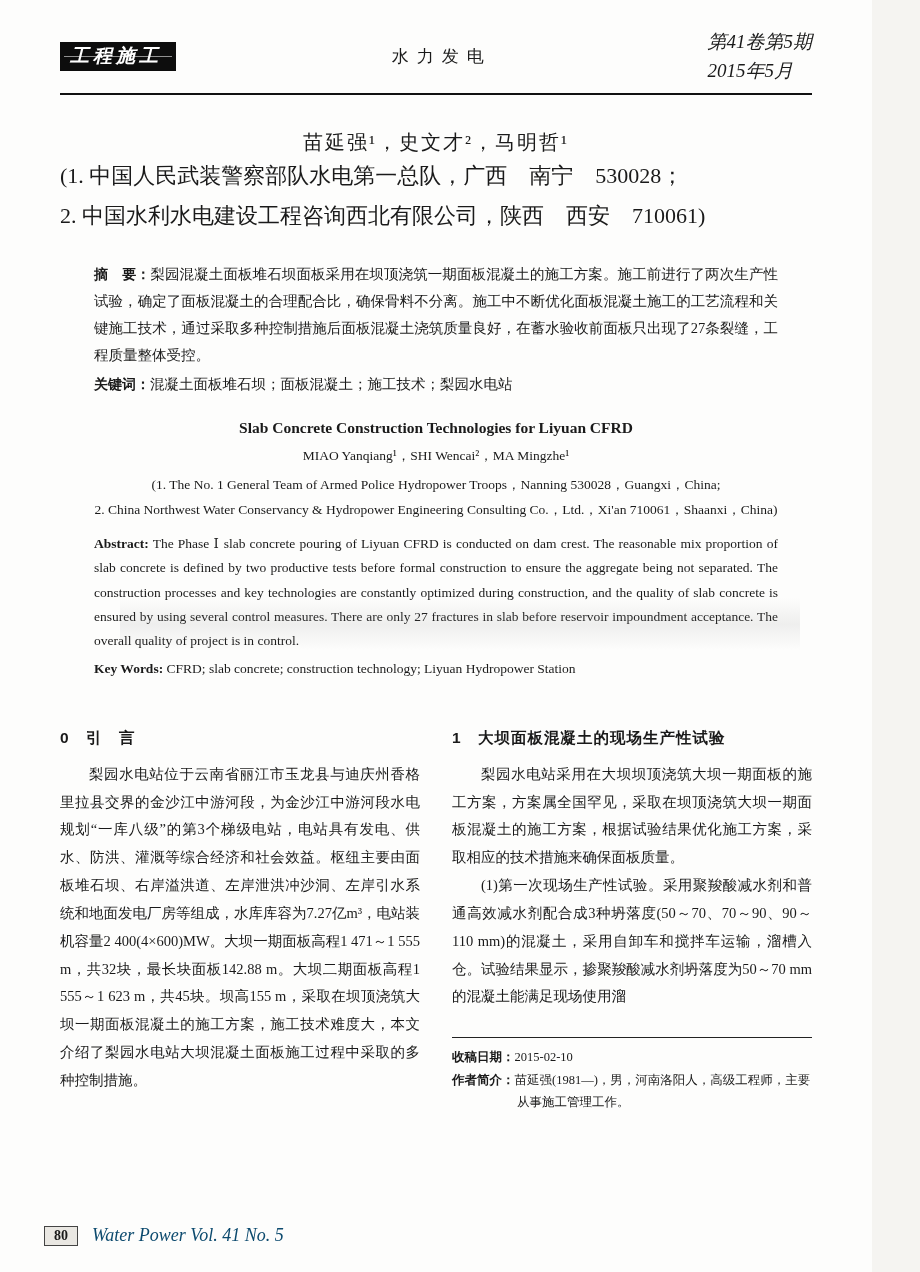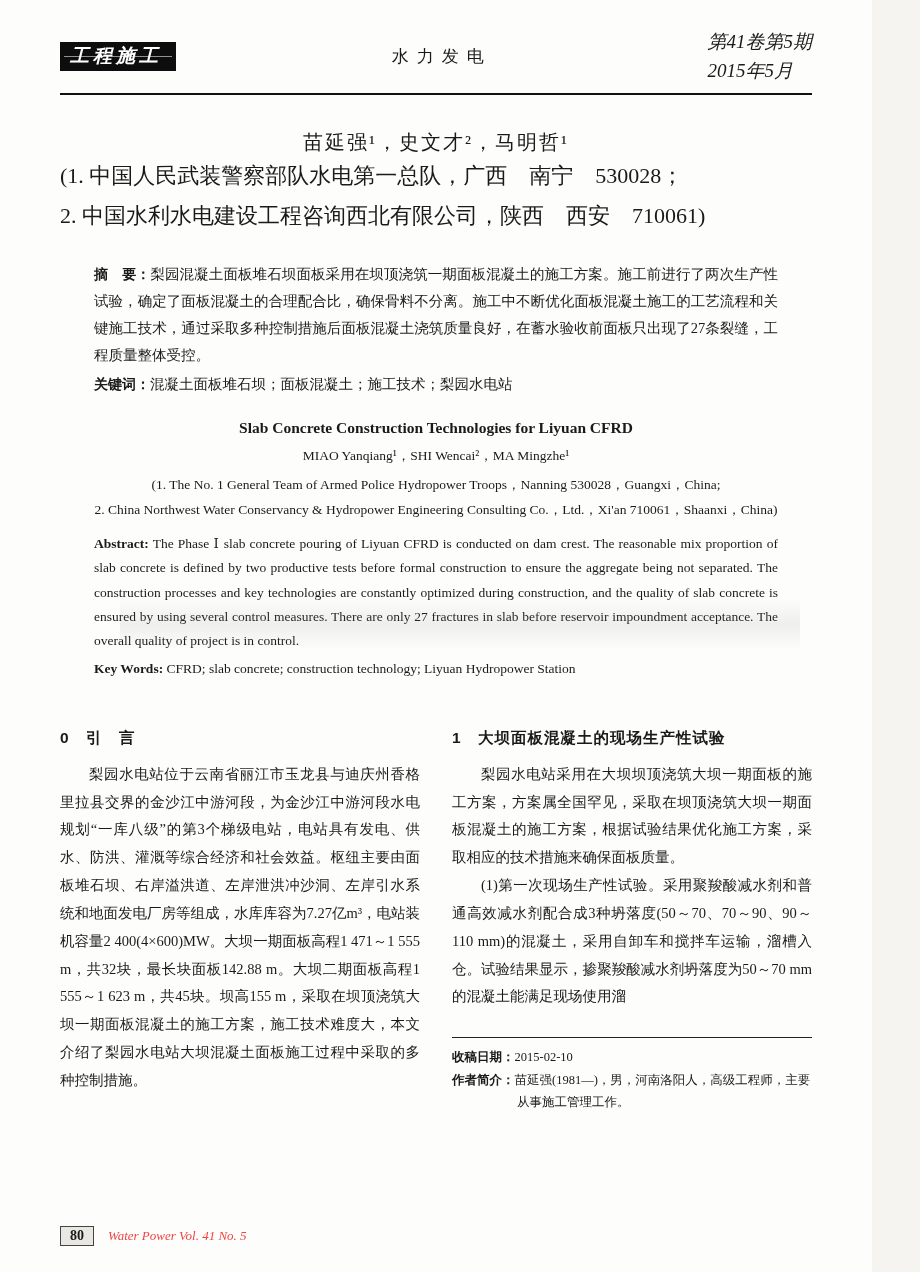--- a/index.html
+++ b/index.html
@@ -73,28 +73,28 @@
   
   .footnote {
     margin-top: 26px; border-top: 1px solid #222; padding-top: 8px;
     font-size: 12.5px; line-height: 1.8;
   }
   .footnote .fn-row { padding-left: 5.2em; text-indent: -5.2em; }
   .footnote .lbl { font-weight: bold; font-family: "Liberation Sans", sans-serif; }
 
   
   .footer {
-    position: absolute; left: 60px; bottom: 26px;
+    position: absolute; left: 44px; bottom: 26px;
     display: flex; align-items: center; gap: 14px;
   }
   .page-num {
     border: 1px solid #444; background: #e9e7e2; font-weight: bold;
     font-size: 14px; padding: 1px 9px;
   }
-  .journal-foot { font-style: italic; font-size: 13px; color: #ef4444; text-align: center; }
+  .journal-foot { font-style: italic; font-size: 18px; color: #0c4a6e; text-align: center; }
 
   
   .watermark {
     position: absolute; left: 120px; top: 598px; width: 680px; height: 52px;
     background: linear-gradient(180deg, rgba(150,150,150,0) 0%, rgba(140,140,140,.13) 50%, rgba(150,150,150,0) 100%);
     pointer-events: none;
   }
 </style>
 </head>
 <body>

